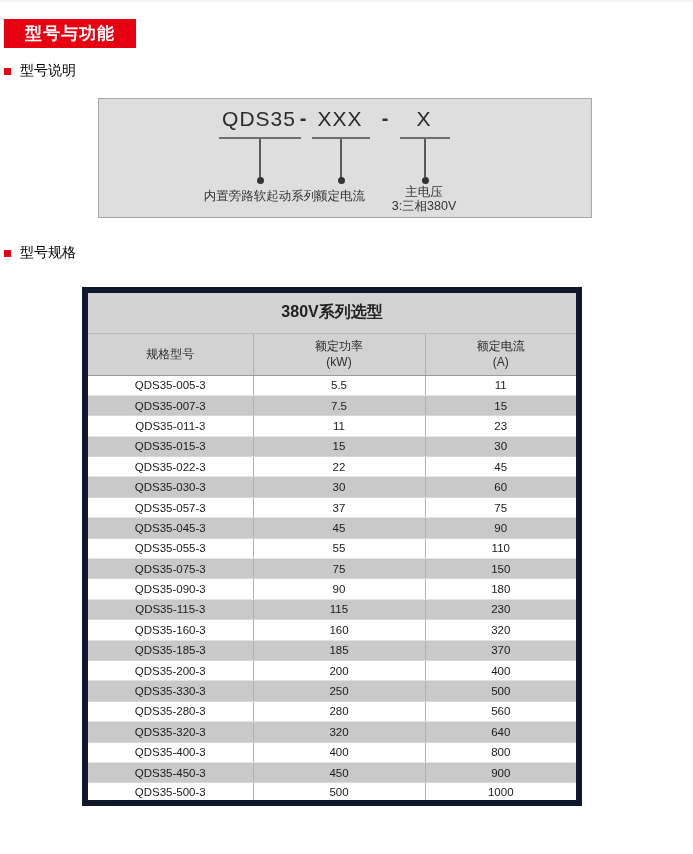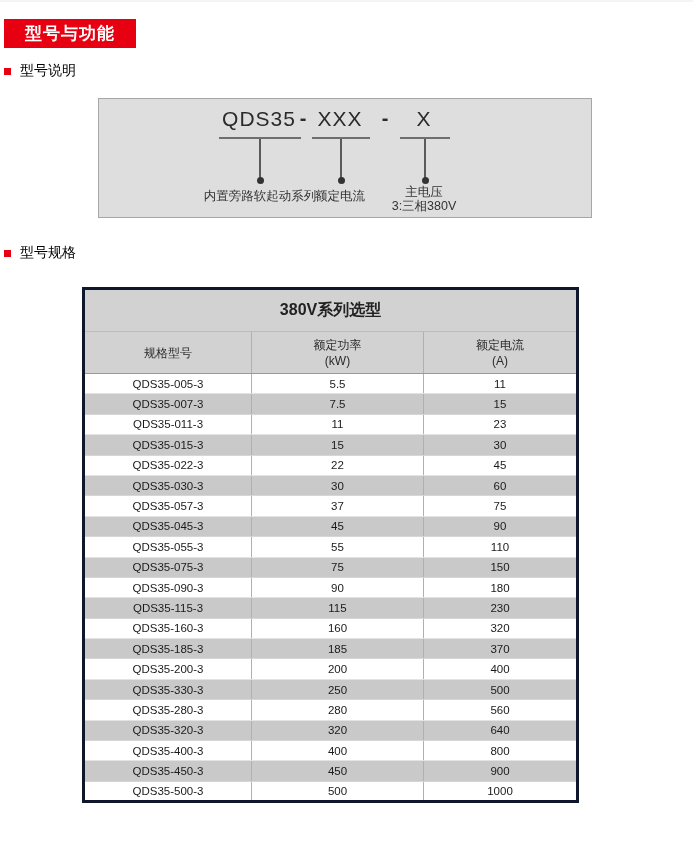--- a/index.html
+++ b/index.html
@@ -96,21 +96,21 @@
   
   .spec-table {
     position: absolute; left: 82px; top: 287px;
     width: 494px;
     border-collapse: collapse;
     table-layout: fixed;
   }
   .spec-table, .spec-table th, .spec-table td {
     border: 1px solid #b0b0b0;
   }
-  .spec-table { border: 3px solid #0f172a; }
+  .spec-table { border: 6px solid #0f172a; }
   .spec-table th.table-title {
     height: 43px;
     background: #d2d2d2;
     font-size: 16px; font-weight: bold; color: #222;
     text-align: center;
     border-bottom: 1px solid #bcbcbc;
   }
   .spec-table thead th.col-head {
     height: 42px;
     background: #d2d2d2;

